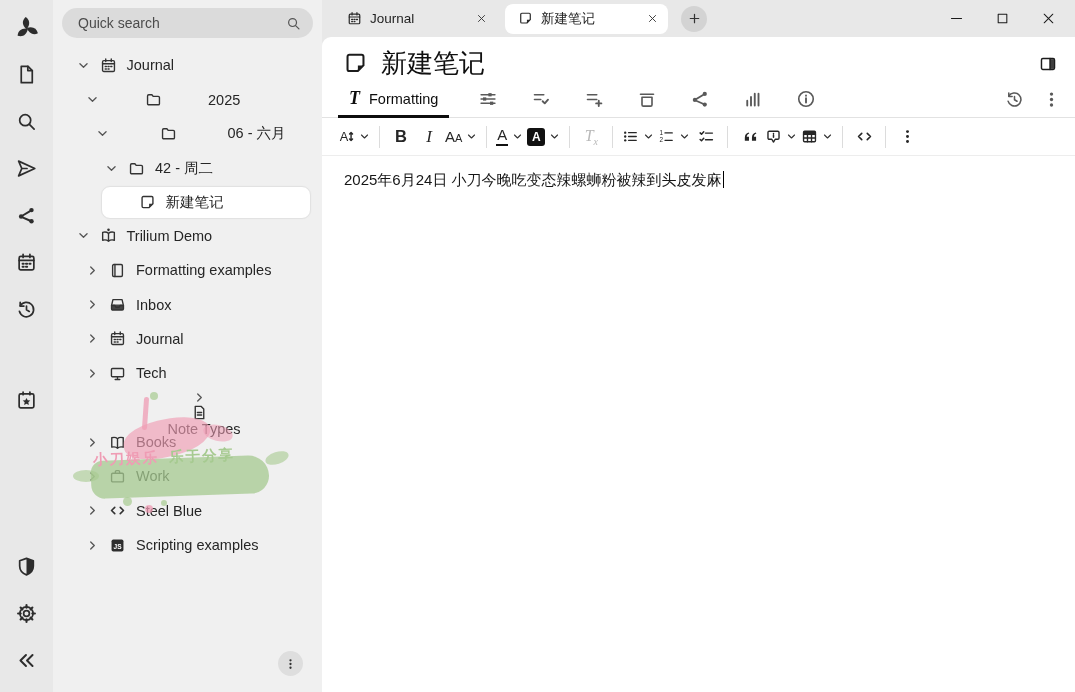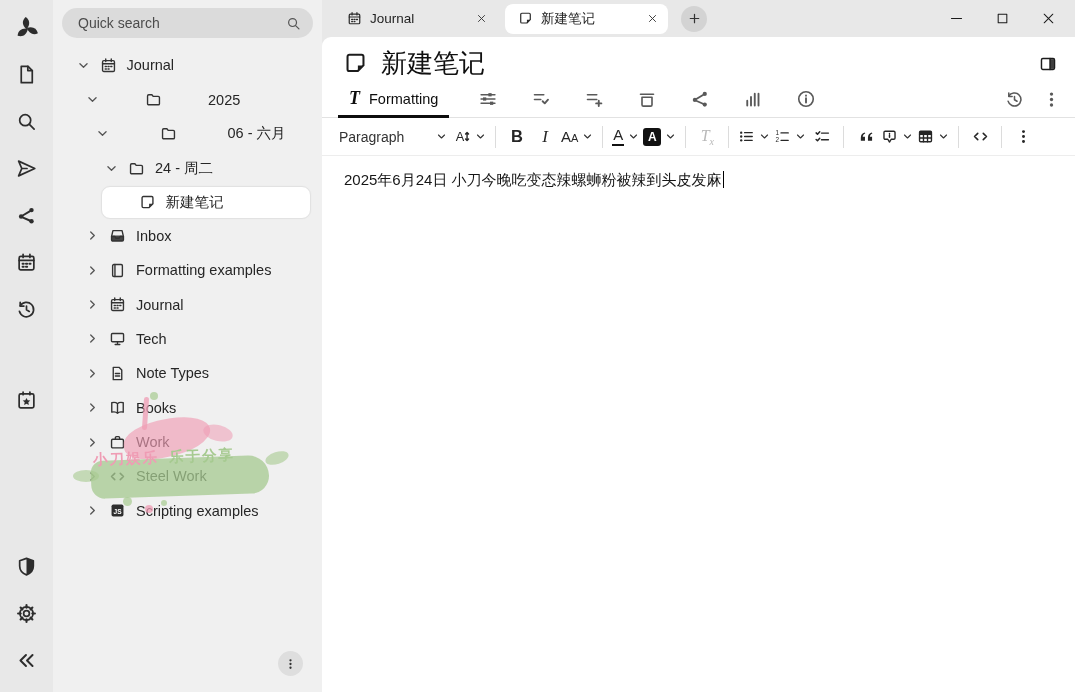--- a/index.html
+++ b/index.html
@@ -239,31 +239,59 @@
           <span class="exp">
             <svg viewBox="0 0 16 16" fill="none" stroke="currentColor" stroke-width="1.3" stroke-linecap="round" stroke-linejoin="round">
               <path d="M3.6 5.8 8 10.2 12.4 5.8" stroke-width="1.6"></path>
             </svg>
           </span>
           <span class="t-ic">
             <svg viewBox="0 0 16 16" fill="none" stroke="currentColor" stroke-width="1.3" stroke-linecap="round" stroke-linejoin="round">
               <path d="M2.4 4.6c0-.6.5-1.1 1.1-1.1h3l1.2 1.6h4.8c.6 0 1.1.5 1.1 1.1v5.7c0 .6-.5 1.1-1.1 1.1H3.5c-.6 0-1.1-.5-1.1-1.1z"></path>
             </svg>
           </span>
-          <span class="t-label">24 - 周二</span>
+          <span class="t-label">42 - 周二</span>
         </div>
         <div class="tree-row selected" style="margin-left: 47.5px; padding-left: 14px;">
           <span class="exp"></span>
           <span class="t-ic">
             <svg viewBox="0 0 16 16" fill="none" stroke="currentColor" stroke-width="1.3" stroke-linecap="round" stroke-linejoin="round">
               <path d="M2.9 3.6c0-.7.5-1.2 1.2-1.2h7.8c.7 0 1.2.5 1.2 1.2v5.6L9.5 12.8H4.1c-.7 0-1.2-.5-1.2-1.2z"></path>
               <path d="M13.1 9.2 9.5 12.8V9.2z" fill="currentColor" stroke="none"></path>
             </svg>
           </span>
           <span class="t-label">新建笔记</span>
+        </div>
+        <div class="tree-row " style="padding-left: 23.5px;">
+          <span class="exp">
+            <svg viewBox="0 0 16 16" fill="none" stroke="currentColor" stroke-width="1.3" stroke-linecap="round" stroke-linejoin="round">
+              <path d="M3.6 5.8 8 10.2 12.4 5.8" stroke-width="1.6"></path>
+            </svg>
+          </span>
+          <span class="t-ic">
+            <svg viewBox="0 0 16 16" fill="none" stroke="currentColor" stroke-width="1.3" stroke-linecap="round" stroke-linejoin="round">
+              <circle cx="8" cy="2.7" r="1.2" fill="currentColor" stroke="none"></circle>
+              <path d="M8 6C6.3 4.6 4.4 4.5 2.5 5.1v7.4c1.9-.6 3.8-.5 5.5.9 1.7-1.4 3.6-1.5 5.5-.9V5.1C11.6 4.5 9.7 4.6 8 6zM8 6v7.4"></path>
+            </svg>
+          </span>
+          <span class="t-label">Trilium Demo</span>
+        </div>
+        <div class="tree-row " style="padding-left: 33px;">
+          <span class="exp">
+            <svg viewBox="0 0 16 16" fill="none" stroke="currentColor" stroke-width="1.3" stroke-linecap="round" stroke-linejoin="round">
+              <path d="M5.8 3.6 10.2 8 5.8 12.4" stroke-width="1.6"></path>
+            </svg>
+          </span>
+          <span class="t-ic">
+            <svg viewBox="0 0 16 16" fill="none" stroke="currentColor" stroke-width="1.3" stroke-linecap="round" stroke-linejoin="round">
+              <rect x="3.4" y="2.4" width="9.2" height="11.2" rx="1.1"></rect>
+              <path d="M5.6 2.4v11.2"></path>
+            </svg>
+          </span>
+          <span class="t-label">Formatting examples</span>
         </div>
         <div class="tree-row " style="padding-left: 33px;">
           <span class="exp">
             <svg viewBox="0 0 16 16" fill="none" stroke="currentColor" stroke-width="1.3" stroke-linecap="round" stroke-linejoin="round">
               <path d="M5.8 3.6 10.2 8 5.8 12.4" stroke-width="1.6"></path>
             </svg>
           </span>
           <span class="t-ic">
             <svg viewBox="0 0 16 16" fill="none" stroke="currentColor" stroke-width="1.3" stroke-linecap="round" stroke-linejoin="round">
               <path d="M3.7 3.4h8.6l1.3 5.6v3c0 .7-.5 1.2-1.2 1.2H3.6c-.7 0-1.2-.5-1.2-1.2V9z"></path>
@@ -274,34 +302,20 @@
           <span class="t-label">Inbox</span>
         </div>
         <div class="tree-row " style="padding-left: 33px;">
           <span class="exp">
             <svg viewBox="0 0 16 16" fill="none" stroke="currentColor" stroke-width="1.3" stroke-linecap="round" stroke-linejoin="round">
               <path d="M5.8 3.6 10.2 8 5.8 12.4" stroke-width="1.6"></path>
             </svg>
           </span>
           <span class="t-ic">
             <svg viewBox="0 0 16 16" fill="none" stroke="currentColor" stroke-width="1.3" stroke-linecap="round" stroke-linejoin="round">
-              <rect x="3.4" y="2.4" width="9.2" height="11.2" rx="1.1"></rect>
-              <path d="M5.6 2.4v11.2"></path>
-            </svg>
-          </span>
-          <span class="t-label">Formatting examples</span>
-        </div>
-        <div class="tree-row " style="padding-left: 33px;">
-          <span class="exp">
-            <svg viewBox="0 0 16 16" fill="none" stroke="currentColor" stroke-width="1.3" stroke-linecap="round" stroke-linejoin="round">
-              <path d="M5.8 3.6 10.2 8 5.8 12.4" stroke-width="1.6"></path>
-            </svg>
-          </span>
-          <span class="t-ic">
-            <svg viewBox="0 0 16 16" fill="none" stroke="currentColor" stroke-width="1.3" stroke-linecap="round" stroke-linejoin="round">
               <rect x="2.4" y="3.4" width="11.2" height="10.2" rx="1.2"></rect>
               <path d="M2.4 6.4h11.2M5.4 1.8v2.4M10.6 1.8v2.4"></path>
               <path d="M5 9h.9M7.6 9h.9M10.2 9h.9M5 11.3h.9M7.6 11.3h.9" stroke-width="1.5"></path>
             </svg>
           </span>
           <span class="t-label">Journal</span>
         </div>
         <div class="tree-row " style="padding-left: 33px;">
           <span class="exp">
             <svg viewBox="0 0 16 16" fill="none" stroke="currentColor" stroke-width="1.3" stroke-linecap="round" stroke-linejoin="round">
@@ -309,21 +323,21 @@
             </svg>
           </span>
           <span class="t-ic">
             <svg viewBox="0 0 16 16" fill="none" stroke="currentColor" stroke-width="1.3" stroke-linecap="round" stroke-linejoin="round">
               <rect x="2.3" y="3.3" width="11.4" height="7.8" rx="1"></rect>
               <path d="M5.8 13.6h4.4M8 11.1v2.5"></path>
             </svg>
           </span>
           <span class="t-label">Tech</span>
         </div>
-        <div class="tree-row " style="padding-left: 33px;">
+        <div class="tree-row " style="padding-left: 33px; flex-direction: column;">
           <span class="exp">
             <svg viewBox="0 0 16 16" fill="none" stroke="currentColor" stroke-width="1.3" stroke-linecap="round" stroke-linejoin="round">
               <path d="M5.8 3.6 10.2 8 5.8 12.4" stroke-width="1.6"></path>
             </svg>
           </span>
           <span class="t-ic">
             <svg viewBox="0 0 16 16" fill="none" stroke="currentColor" stroke-width="1.3" stroke-linecap="round" stroke-linejoin="round">
               <path d="M4 2.2h5.4l2.6 2.6v9H4z"></path>
               <path d="M6 8h4M6 10.4h4"></path>
             </svg>
@@ -361,21 +375,21 @@
           <span class="exp">
             <svg viewBox="0 0 16 16" fill="none" stroke="currentColor" stroke-width="1.3" stroke-linecap="round" stroke-linejoin="round">
               <path d="M5.8 3.6 10.2 8 5.8 12.4" stroke-width="1.6"></path>
             </svg>
           </span>
           <span class="t-ic">
             <svg viewBox="0 0 16 16" fill="none" stroke="currentColor" stroke-width="1.3" stroke-linecap="round" stroke-linejoin="round">
               <path d="M5.4 5 2.4 8l3 3M10.6 5l3 3-3 3" stroke-width="1.5"></path>
             </svg>
           </span>
-          <span class="t-label">Steel Work</span>
+          <span class="t-label">Steel Blue</span>
         </div>
         <div class="tree-row " style="padding-left: 33px;">
           <span class="exp">
             <svg viewBox="0 0 16 16" fill="none" stroke="currentColor" stroke-width="1.3" stroke-linecap="round" stroke-linejoin="round">
               <path d="M5.8 3.6 10.2 8 5.8 12.4" stroke-width="1.6"></path>
             </svg>
           </span>
           <span class="t-ic">
             <svg viewBox="0 0 16 16">
               <rect x="2.4" y="2.4" width="11.2" height="11.2" rx="1.6" fill="#2e2e2e"></rect>
@@ -543,28 +557,20 @@
               <svg viewBox="0 0 16 16" fill="none" stroke="currentColor" stroke-width="1.3" stroke-linecap="round" stroke-linejoin="round">
                 <circle cx="8" cy="3.4" r="1.4" fill="currentColor" stroke="none"></circle>
                 <circle cx="8" cy="8" r="1.4" fill="currentColor" stroke="none"></circle>
                 <circle cx="8" cy="12.6" r="1.4" fill="currentColor" stroke="none"></circle>
               </svg>
             </div>
           </div>
       </div>
 
       <div class="toolbar" id="toolbar">
-          <div class="tb-item tb-select">
-            <span>Paragraph</span>
-            <span class="chev">
-              <svg viewBox="0 0 16 16" fill="none" stroke="currentColor" stroke-width="1.3" stroke-linecap="round" stroke-linejoin="round">
-                <path d="M3.6 5.8 8 10.2 12.4 5.8" stroke-width="1.6"></path>
-              </svg>
-            </span>
-          </div>
           <div class="tb-item">
             <span style="display:flex">
               <span style="display:flex">
                 <svg class="tbsvg" viewBox="0 0 16 16" fill="none" stroke="currentColor" stroke-width="1.3" stroke-linecap="round" stroke-linejoin="round">
                   <text x="1.6" y="12" font-size="12" fill="currentColor" stroke="none" font-family="Liberation Sans, sans-serif">A</text>
                   <path d="M12.3 4.2v7.6M12.3 4.2 10.9 5.6M12.3 4.2l1.4 1.4M12.3 11.8l-1.4-1.4M12.3 11.8l1.4-1.4"></path>
                 </svg>
               </span>
             </span>
             <span class="chev">

